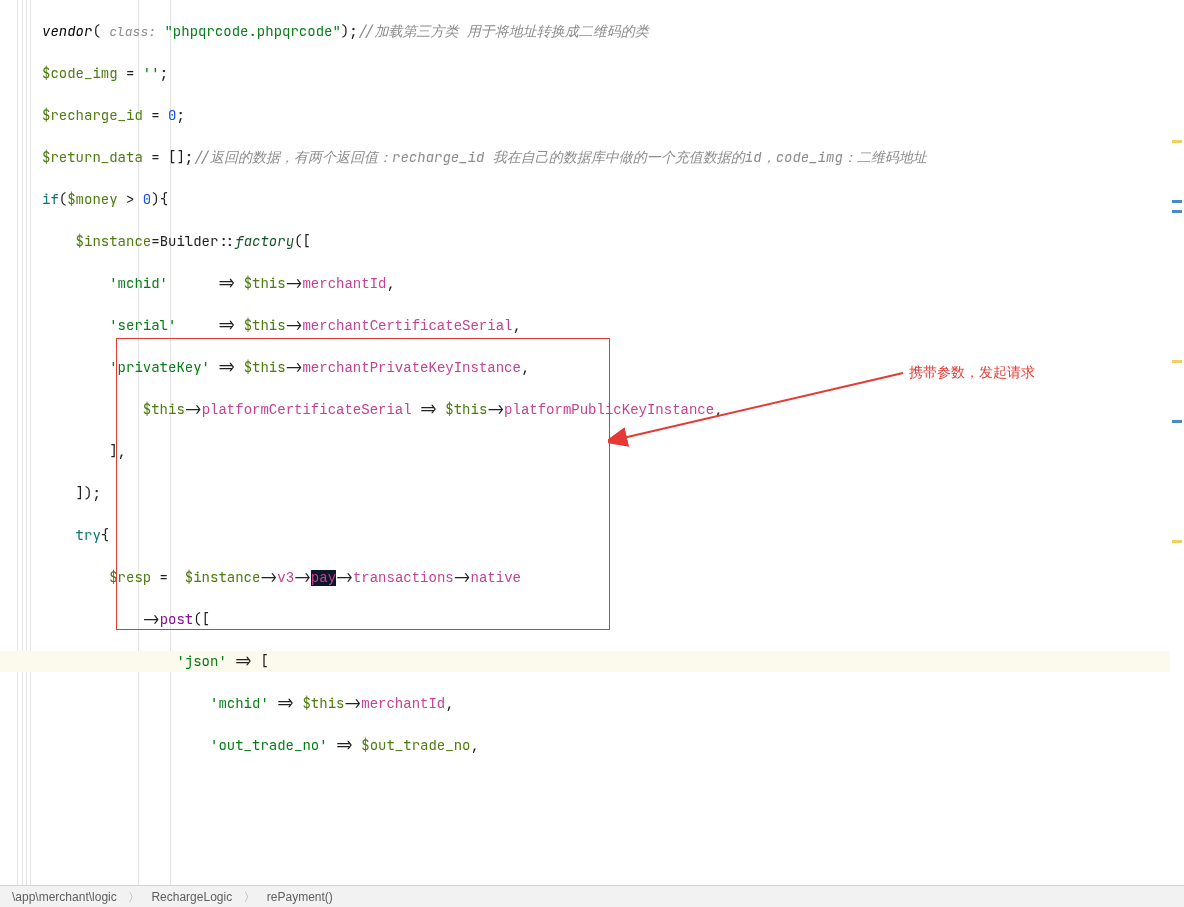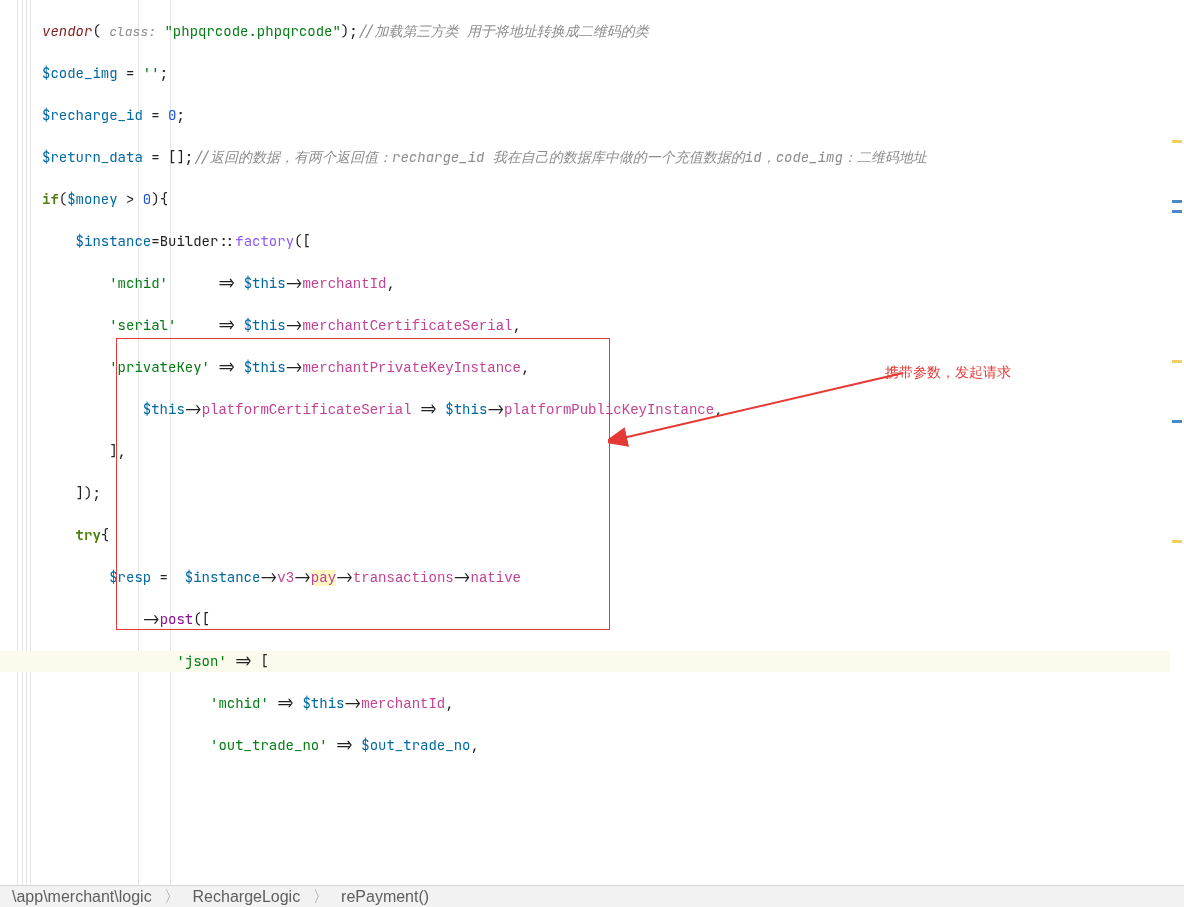--- a/index.html
+++ b/index.html
@@ -4,36 +4,36 @@
 <style>
 * { margin: 0; padding: 0; box-sizing: border-box; }
 body { font-family: "JetBrains Mono", Consolas, monospace; font-size: 14px; background: #fff; color: #212121; position: relative; }
 .editor { position: relative; background: #fff; height: 890px; overflow: hidden; }
 .gutter { position: absolute; left: 0; top: 0; width: 18px; height: 890px; background: #fff; border-right: 1px solid #e4e4e4; }
 .fold-line { position: absolute; left: 22px; top: 0; width: 1px; height: 890px; background: #e4e4e4; }
 .fold-line2 { position: absolute; left: 26px; top: 0; width: 1px; height: 890px; background: #e4e4e4; }
 .fold-line3 { position: absolute; left: 30px; top: 0; width: 1px; height: 890px; background: #e4e4e4; }
 .code { position: absolute; left: 42px; top: 0; white-space: pre; line-height: 21px; }
 .line { height: 21px; }
-.kw { color: #4d7c0f; font-weight: bold; }
-.var { color: #0369a1; }
+.kw { color: #0f766e; }
+.var { color: #4d7c0f; }
 .num { color: #1750EB; }
 .str { color: #067D17; }
-.func { color: #7f1d1d; font-style: italic; }
+.func { color: #000000; font-style: italic; }
 .method { color: #871094; }
 .comment { color: #8C8C8C; font-style: italic; text-align: center; }
 .field { color: #C44193; font-family: Liberation Mono, monospace; }
-.hl-pay { background: #fef9c3; }
+.hl-pay { background: #0f172a; }
 .class-label { color: #8C8C8C; font-style: italic; font-size: 13px; text-align: right; }
-.static { color: #8b5cf6; }
+.static { color: #14532d; font-style: italic; }
 .current-line { background: #FCFAED; position: absolute; left: 0; right: 0; height: 21px; z-index: 0; }
 .redbox { position: absolute; border: 1px solid #E53935; pointer-events: none; z-index: 5; }
 .arrow { position: absolute; z-index: 6; }
 .annotation { position: absolute; color: #E53935; font-family: sans-serif; font-size: 14px; z-index: 7; }
-.breadcrumb { position: fixed; bottom: 0; left: 0; right: 0; height: 22px; background: #F2F2F2; border-top: 1px solid #D4D4D4; font-size: 16px; line-height: 22px; padding-left: 8px; color: #5E5E5E; font-family: sans-serif; }
+.breadcrumb { position: fixed; bottom: 0; left: 0; right: 0; height: 22px; background: #F2F2F2; border-top: 1px solid #D4D4D4; font-size: 12px; line-height: 22px; padding-left: 8px; color: #5E5E5E; font-family: sans-serif; }
 .breadcrumb span { padding: 0 4px; }
 .breadcrumb .sep { color: #999; }
 .scroll-track { position: absolute; right: 0; top: 0; width: 14px; height: 890px; background: #fff; }
 .scroll-mark { position: absolute; right: 2px; width: 10px; height: 3px; }
 .scroll-mark.blue { background: #4A88C7; }
 .scroll-mark.yellow { background: #F0D060; }
 .vguide { position: absolute; width: 1px; background: #E4E4E4; top: 0; height: 890px; }
 </style>
 </head>
 <body>
@@ -94,21 +94,21 @@
   <div class="redbox" style="left:116px; top:338px; width:494px; height:292px;"></div>
 
   <svg class="arrow" style="left:608px; top:368px; width:300px; height:80px;">
     <defs>
         <marker id="ah" markerWidth="12" markerHeight="10" refX="2" refY="5" orient="auto">
           <polygon points="0 0, 12 5, 0 10" fill="#E53935"></polygon>
         </marker>
       </defs>
     <line x1="295" y1="5" x2="15" y2="70" stroke="#E53935" stroke-width="2" marker-end="url(#ah)"></line>
   </svg>
-  <div class="annotation" style="left:885px; top:364px;">携带参数，发起请求</div>
+  <div class="annotation" style="left:909px; top:364px;">携带参数，发起请求</div>
 
   <div class="scroll-track">
     <div class="scroll-mark yellow" style="top:140px"></div>
     <div class="scroll-mark blue" style="top:200px"></div>
     <div class="scroll-mark blue" style="top:210px"></div>
     <div class="scroll-mark yellow" style="top:360px"></div>
     <div class="scroll-mark blue" style="top:420px"></div>
     <div class="scroll-mark yellow" style="top:540px"></div>
   </div>
 </div>

